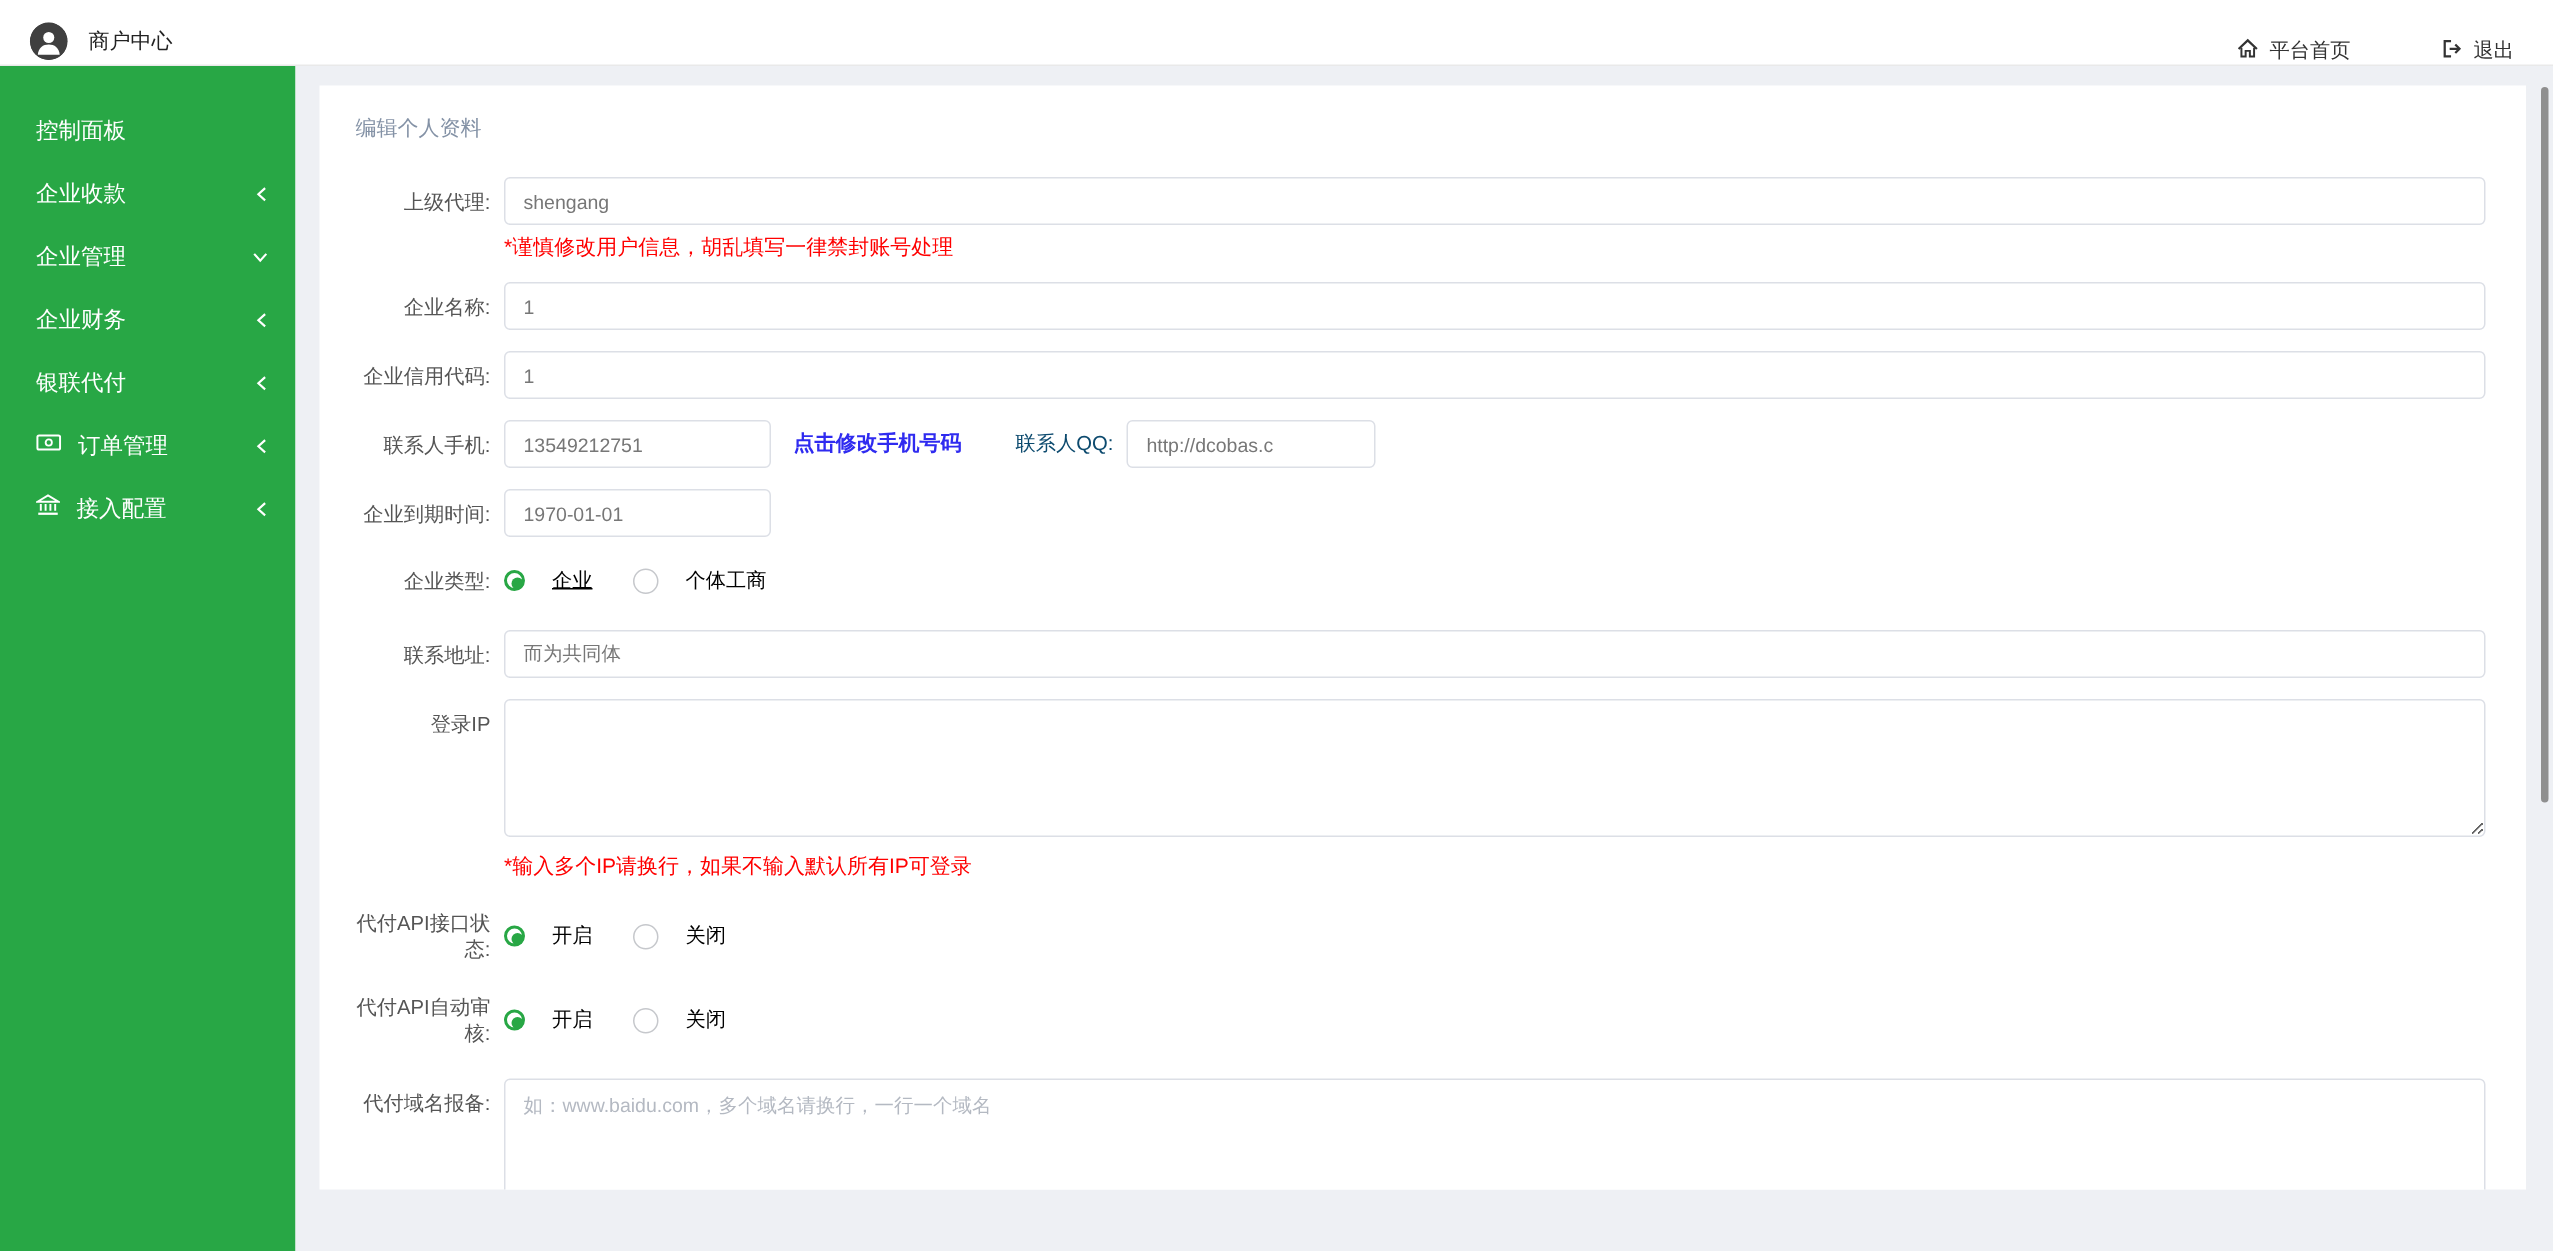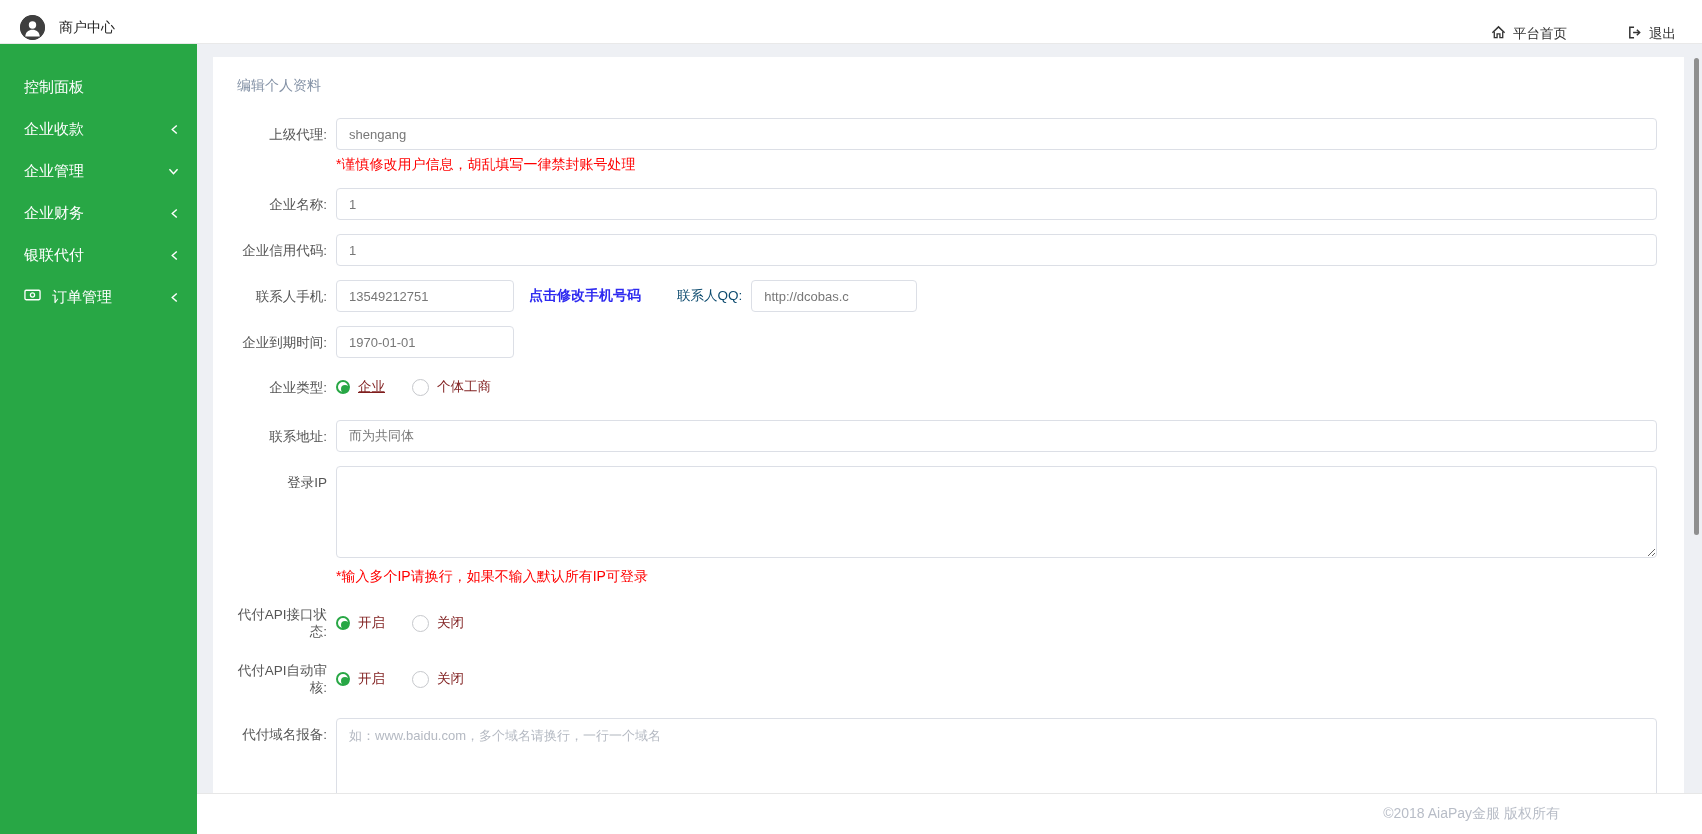--- a/index.html
+++ b/index.html
@@ -55,21 +55,21 @@
   .inline-row { display:flex; align-items:center; }
   .bluelink { color:#2f2bf0; font-size:14px; font-weight:bold; margin-left:15px; cursor:pointer; }
   .mid-label { font-size:13.5px; color:#0c4a6e; margin-left:36px; margin-right:9px; }
 
   
   .radio { display:inline-flex; align-items:center; margin-right:27px; cursor:pointer; }
   .rc { width:14px; height:14px; border:2px solid #28a745; border-radius:50%; position:relative; display:inline-block; background:#fff; }
   .radio.checked .rc::after { content:""; position:absolute; left:3px; top:3px; width:8px; height:8px;
     border-radius:50%; background:#28a745; }
   .radio.unchecked .rc { width:17px; height:17px; border:1px solid #c6c8cc; }
-  .rlbl { font-size:13.5px; color:#7f1d1d; margin-left:8px; }
+  .rlbl { font-size:13.5px; color:#000000; margin-left:18px; }
   .rlbl.u { text-decoration:underline; }
 
   
   .footer { height:41px; background:#fff; border-top:1px solid #e7e7e7;
     display:flex; align-items:center; justify-content:flex-end; padding-right:142px;
     font-size:14px; color:#b8bdc7; }
 
   
   .scroll-thumb { position:absolute; right:3px; top:14px; width:5px; height:477px;
     background:#8f8f8f; border-radius:3px; }
@@ -176,20 +176,37 @@
         </span>
         <span>订单管理</span>
       </span>
       <span class="chev">
         <svg width="9" height="11" viewBox="0 0 10 12">
             <path d="M7.5 1.5 L2.5 6 L7.5 10.5" stroke="#fff" stroke-width="1.6" fill="none"></path>
           </svg>
       </span>
     </div>
 
+    <div class="mitem">
+      <span class="lblwrap">
+        <span>
+          <svg width="16" height="15" viewBox="0 0 16 15">
+            <path d="M1 5.5 L8 1.2 L15 5.5 Z" stroke="#fff" stroke-width="1.3" fill="none"></path>
+            <path d="M3.2 7 V11.5 M6.4 7 V11.5 M9.6 7 V11.5 M12.8 7 V11.5" stroke="#fff" stroke-width="1.3"></path>
+            <path d="M1.5 13.5 H14.5" stroke="#fff" stroke-width="1.5"></path>
+          </svg>
+        </span>
+        <span>接入配置</span>
+      </span>
+      <span class="chev">
+        <svg width="9" height="11" viewBox="0 0 10 12">
+            <path d="M7.5 1.5 L2.5 6 L7.5 10.5" stroke="#fff" stroke-width="1.6" fill="none"></path>
+          </svg>
+      </span>
+    </div>
   </div>
 
   <div class="main">
     <div class="content">
       <div class="card">
 
         <div class="page-title">编辑个人资料</div>
 
         <div class="frow">
           <div class="flabel">上级代理:</div>
@@ -290,19 +307,16 @@
         <div class="frow">
           <div class="flabel">代付域名报备:</div>
           <div class="fctrl">
             <textarea class="ta ta-domain" placeholder="如：www.baidu.com，多个域名请换行，一行一个域名" style=""></textarea>
           </div>
         </div>
 
       </div>
     </div>
 
-    <div class="footer">
-      <span>©2018 AiaPay金服 版权所有</span>
-    </div>
 
     <div class="scroll-thumb"></div>
   </div>
 </div>
 
 </body></html>

